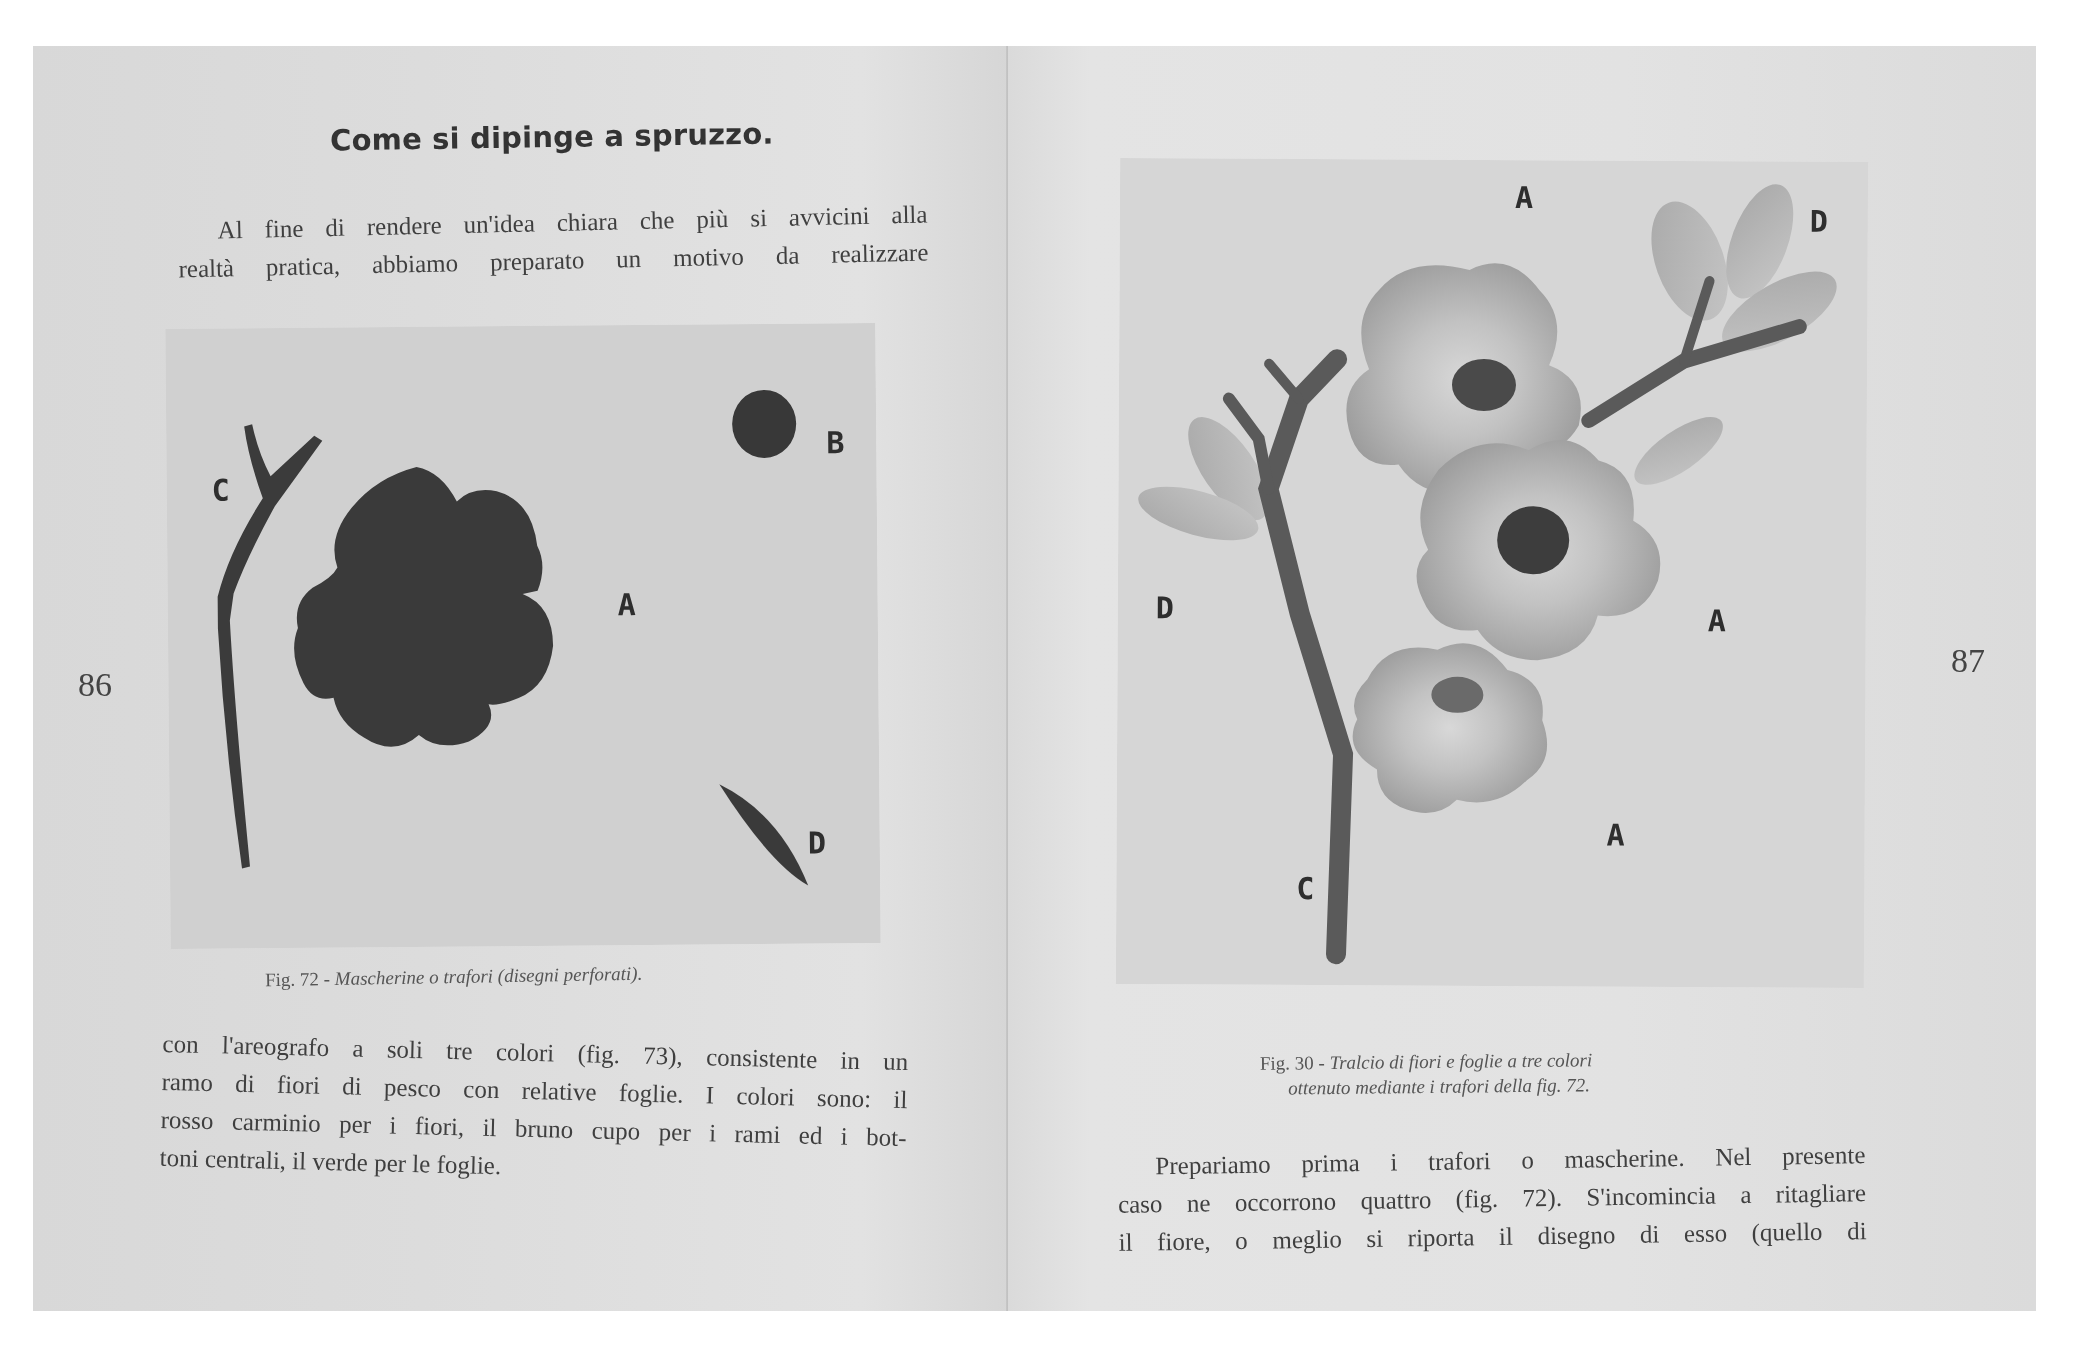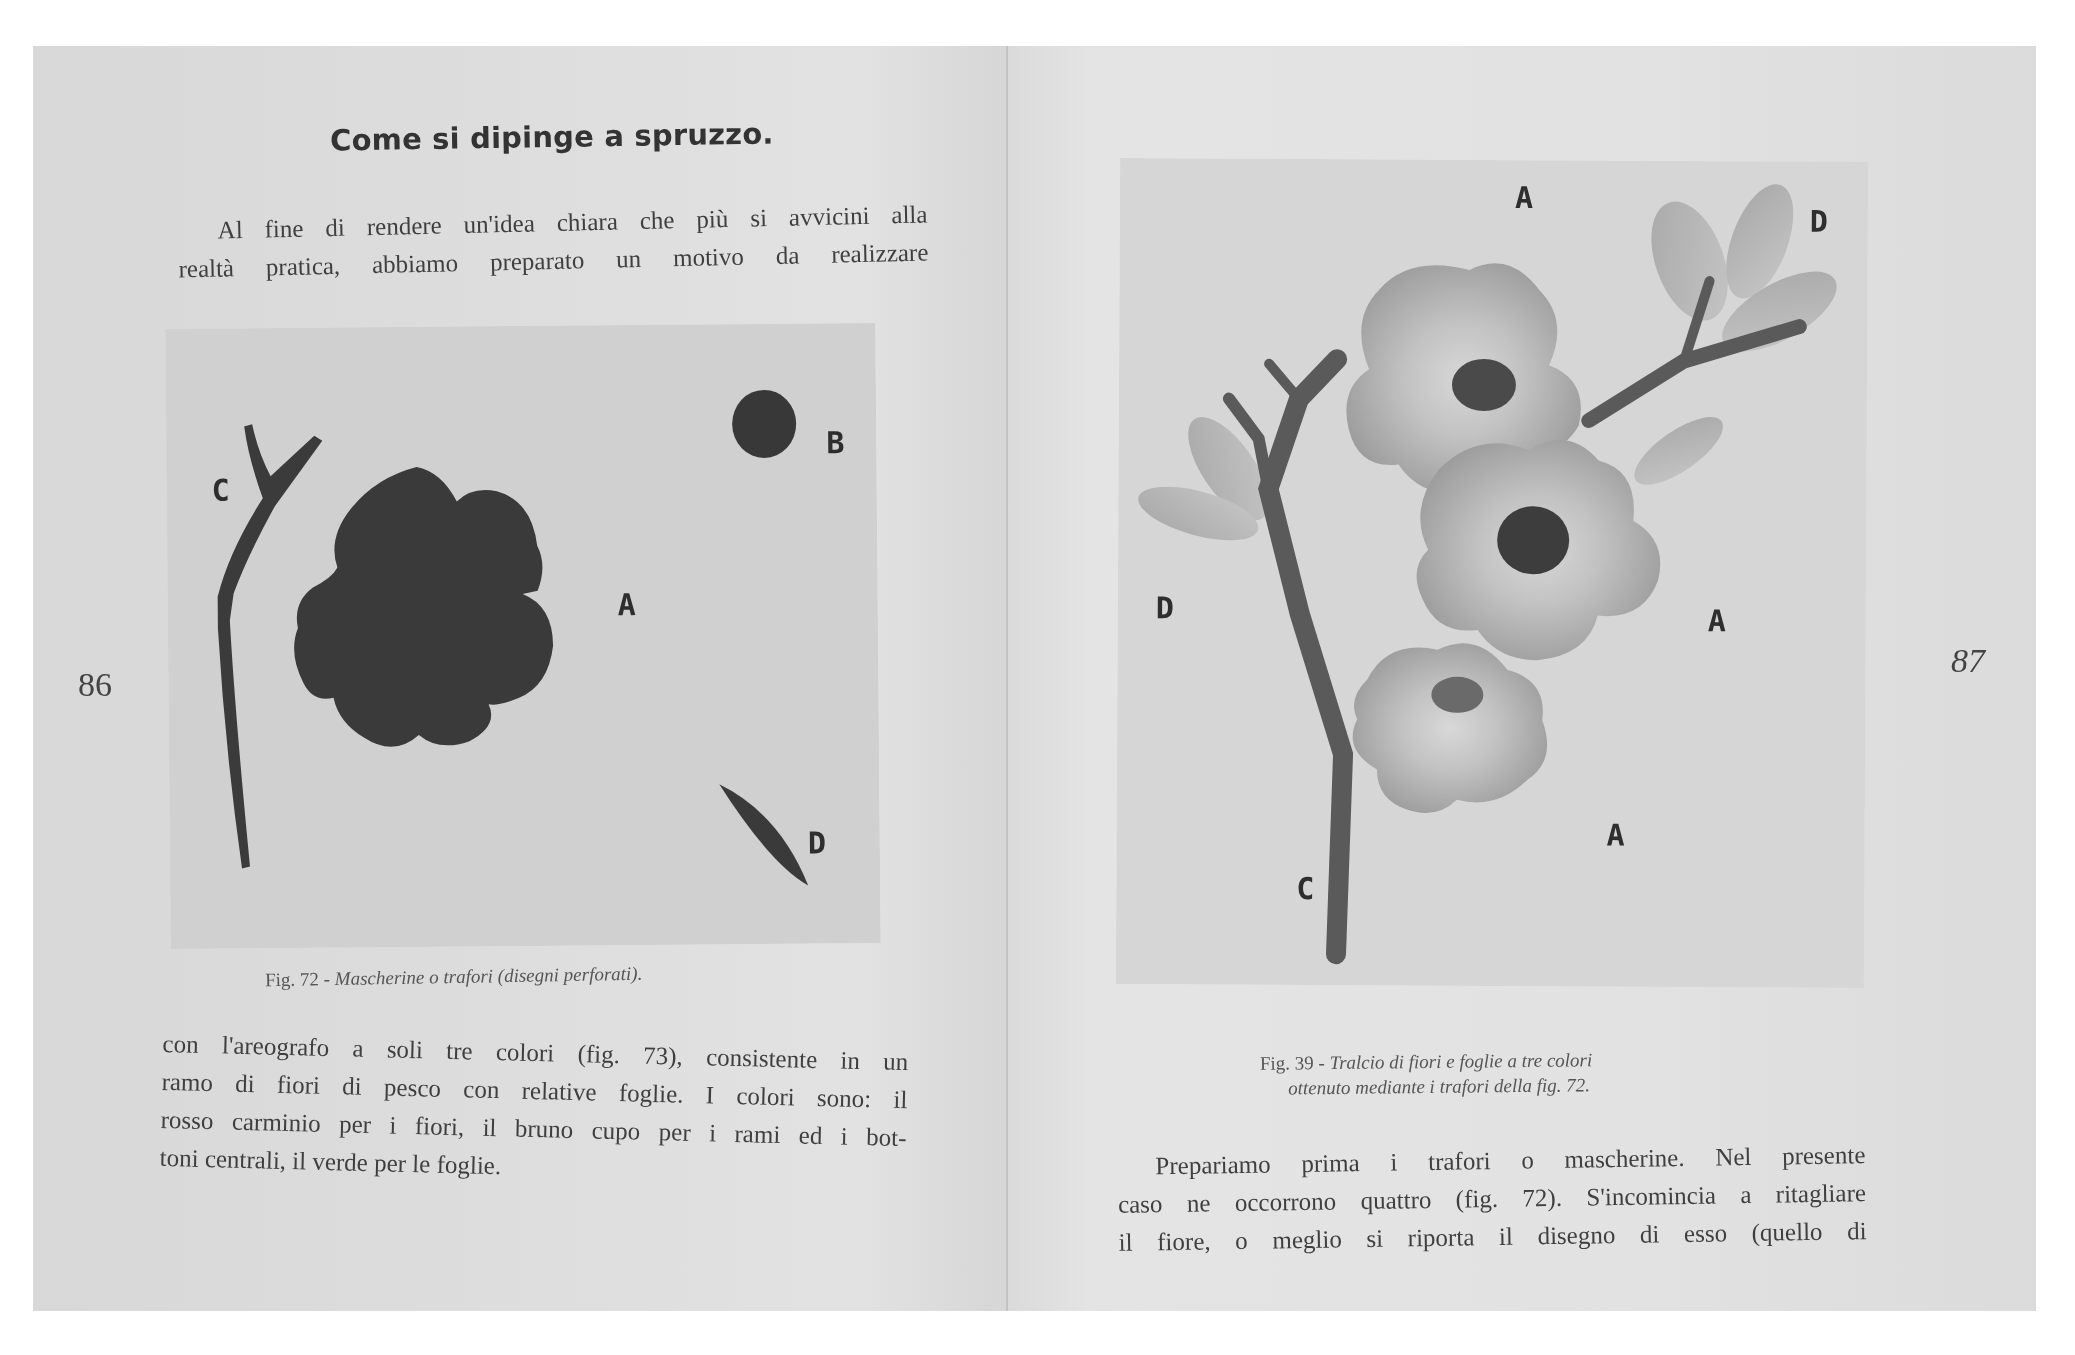--- a/index.html
+++ b/index.html
@@ -126,29 +126,29 @@
         <text class="label" x="690" y="70">D</text>
         <text class="label" x="38" y="460">D</text>
         <text class="label" x="590" y="470">A</text>
         <text class="label" x="490" y="685">A</text>
         <text class="label" x="180" y="740">C</text>
       </svg>
     </div>
 
     <div class="caption" style="left:252px; top:1003px; transform:rotate(-0.6deg);">
       <div>
-        <span>Fig. 39 -</span>
+        <span>Fig. 30 -</span>
         <i>Tralcio di fiori e foglie a tre colori</i>
       </div>
       <div style="padding-left:28px;">
         <i>ottenuto mediante i trafori della fig. 72.</i>
       </div>
     </div>
 
     <div class="para" style="left:110px; top:1096px; width:748px; transform:rotate(-0.9deg);">
       <span class="line" style="padding-left:38px;">Prepariamo prima i trafori o mascherine. Nel presente</span>
       <span class="line">caso ne occorrono quattro (fig. 72). S'incomincia a ritagliare</span>
       <span class="line">il fiore, o meglio si riporta il disegno di esso (quello di</span>
     </div>
 
-    <div class="pn" style="left:943px; top:596px;font-style:italic;">87</div>
+    <div class="pn" style="left:943px; top:596px;">87</div>
   </div>
 </div>
 
 </body></html>

